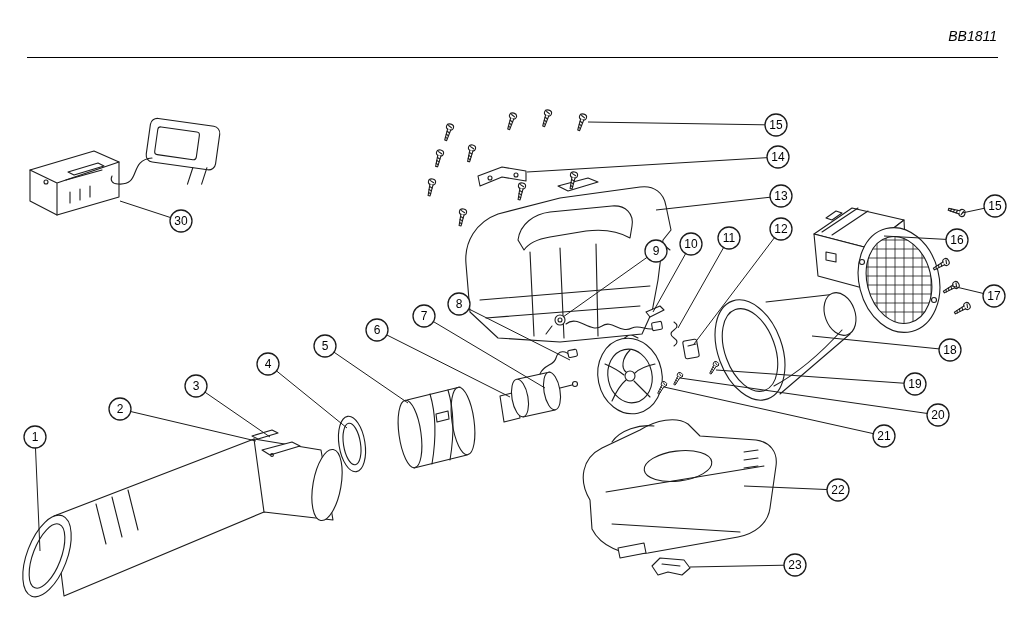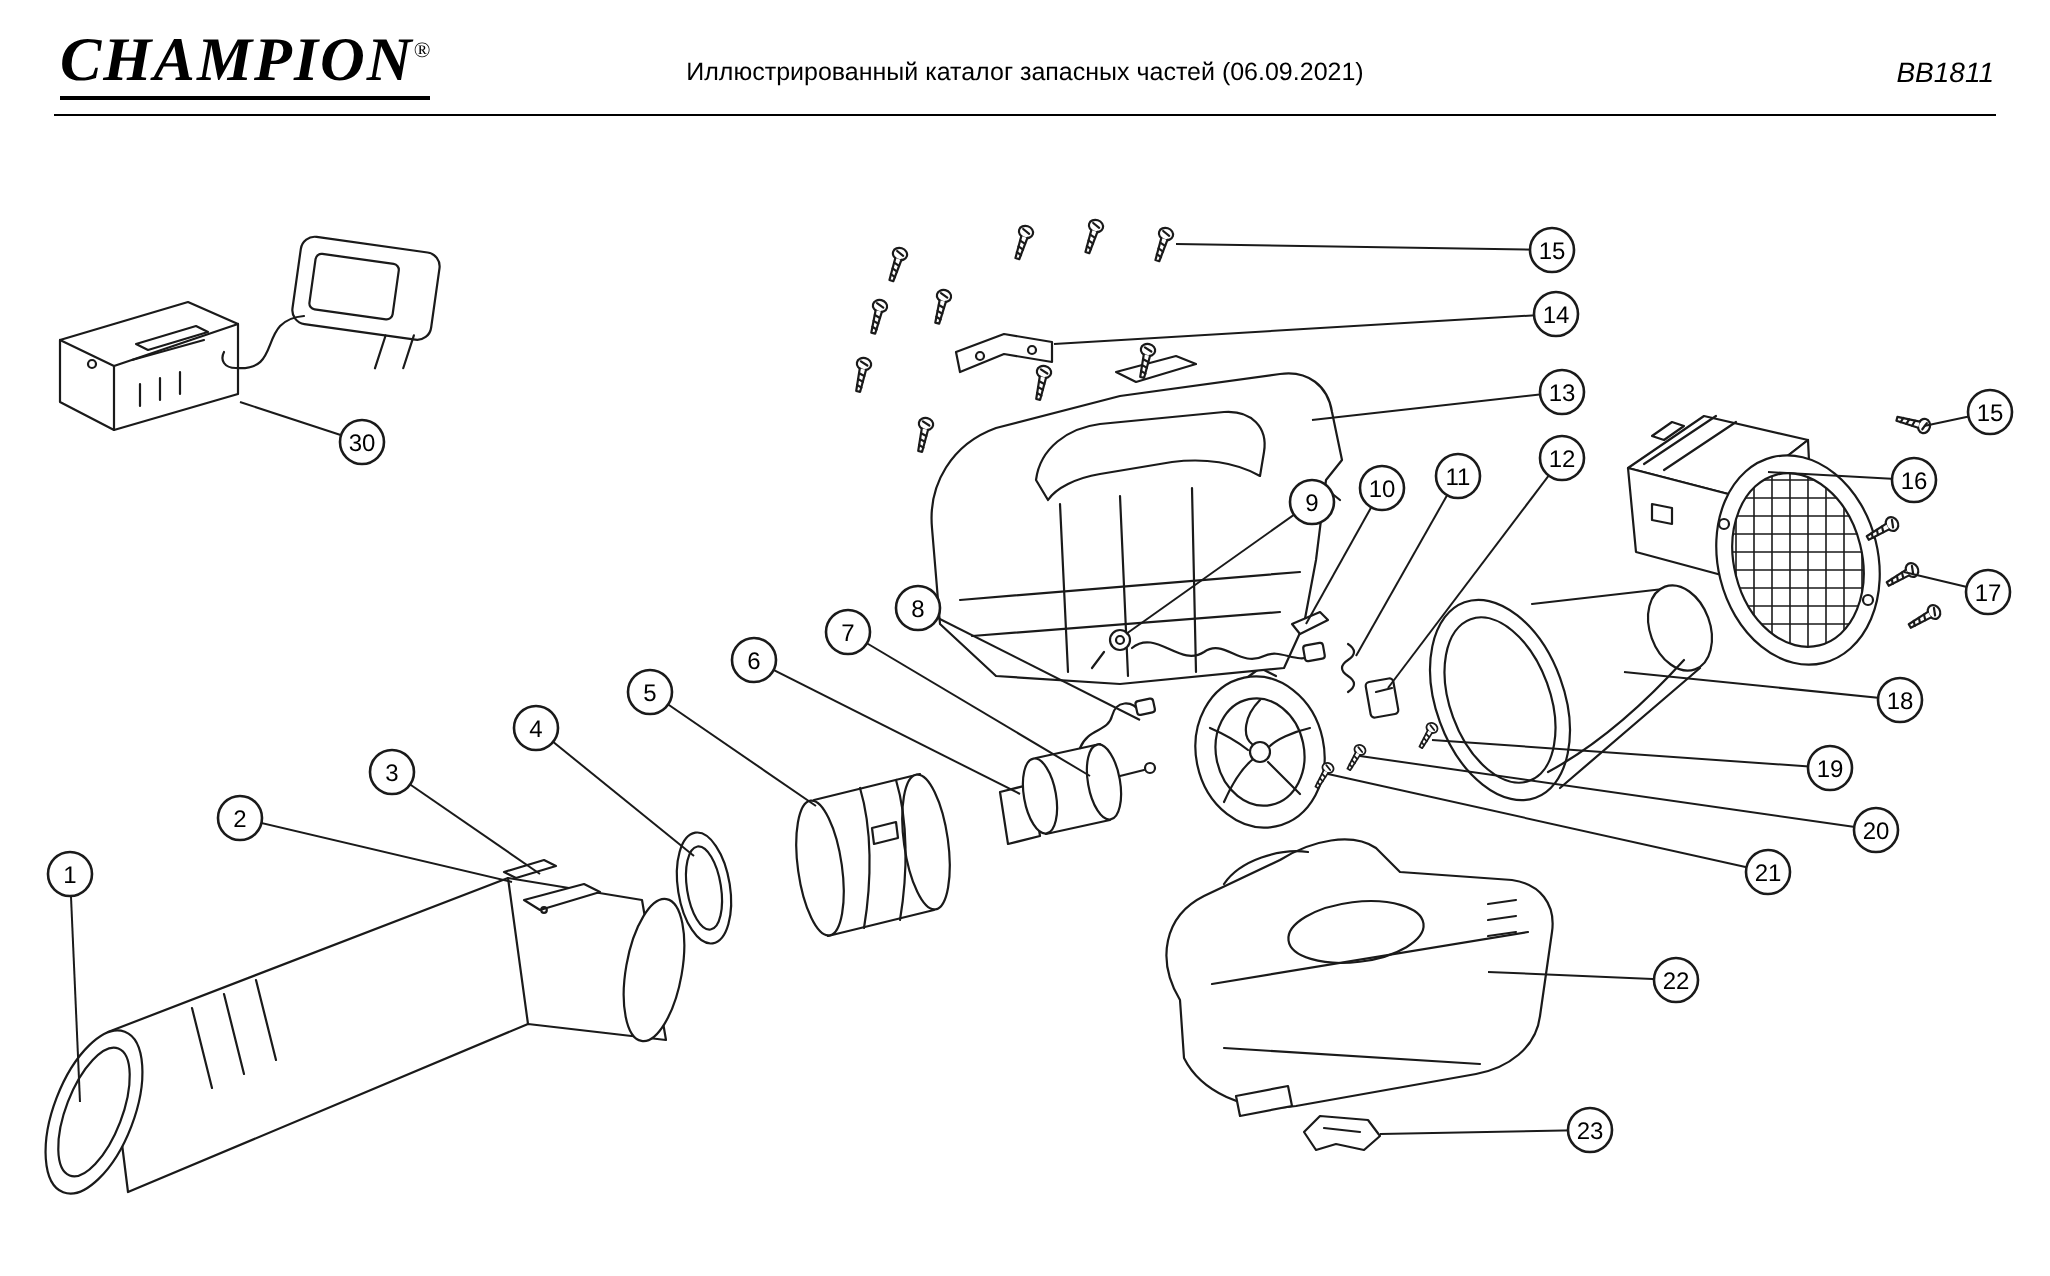--- a/index.html
+++ b/index.html
@@ -33,24 +33,20 @@
   }
   svg.diagram { position:absolute; left:0; top:0; }
   .callout-text { font-family:"Liberation Sans", sans-serif; }
 </style>
 </head>
 <body>
 
 <div class="page">
 
   <div class="header">
-    <div class="brand">
-      <span>CHAMPION</span><sup>®</sup>
-    </div>
-    <div class="doc-title">Иллюстрированный каталог запасных частей (06.09.2021)</div>
     <div class="model">BB1811</div>
     <div class="rule"></div>
   </div>
 
   <svg id="diagram-svg" class="diagram" width="1025" height="638" viewBox="0 0 1025 638" xmlns="http://www.w3.org/2000/svg">
 
     <defs>
       <g id="screw">
         <ellipse cx="0" cy="0" rx="3.6" ry="3" fill="#fff"></ellipse>
         <path d="M-1.6,2.6 L-1,14 L1,14 L1.6,2.6" fill="#fff"></path>

